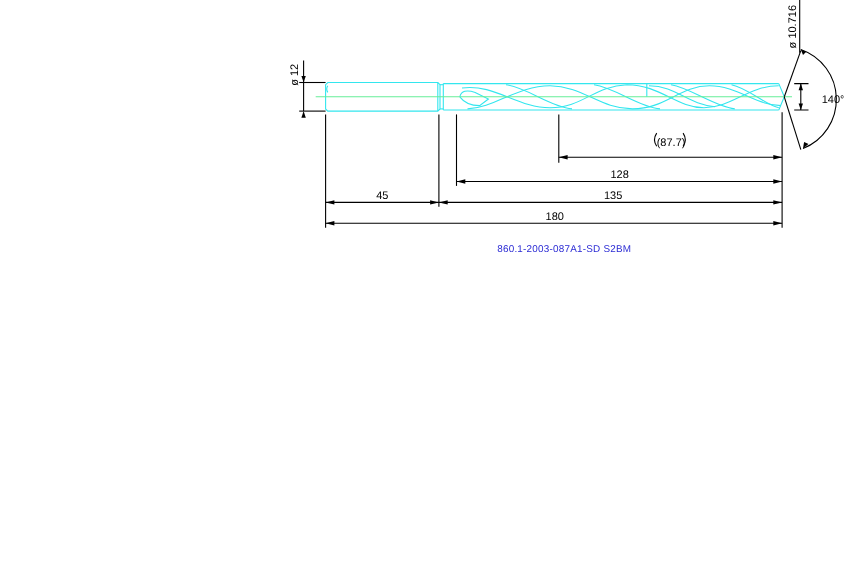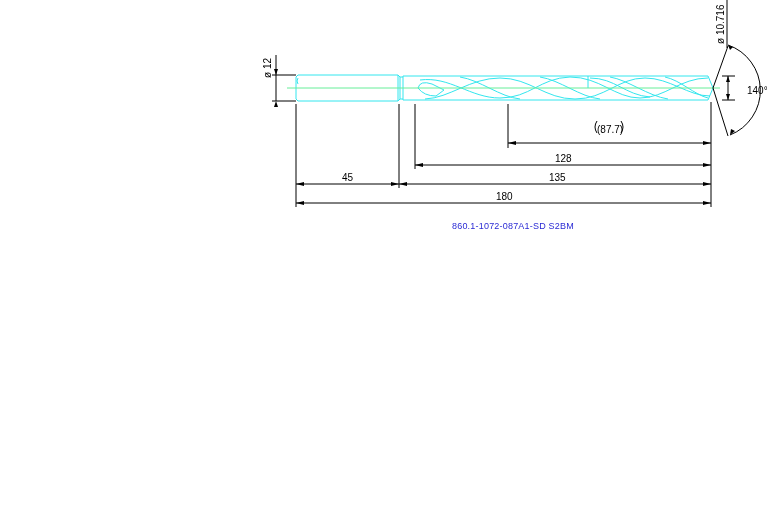--- a/index.html
+++ b/index.html
@@ -97,14 +97,14 @@
   <text class="dimtxt" x="747" y="94">140°</text>
   <text class="dimtxt" x="597" y="133">(87.7)</text>
   <text class="dimtxt" x="555" y="162">128</text>
   <text class="dimtxt" x="549" y="181">135</text>
   <text class="dimtxt" x="342" y="181">45</text>
   <text class="dimtxt" x="496" y="200">180</text>
 </svg>
 </div>
 
 <div class="caption">
-  <span>860.1-1072-087A1-SD S2BM</span>
+  <span>860.1-2003-087A1-SD S2BM</span>
 </div>
 
 </body></html>

